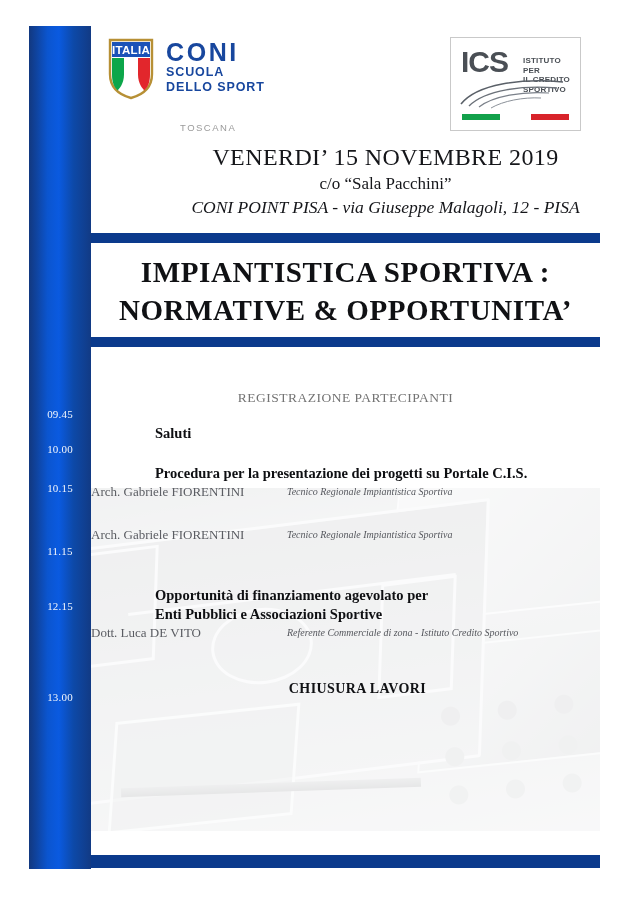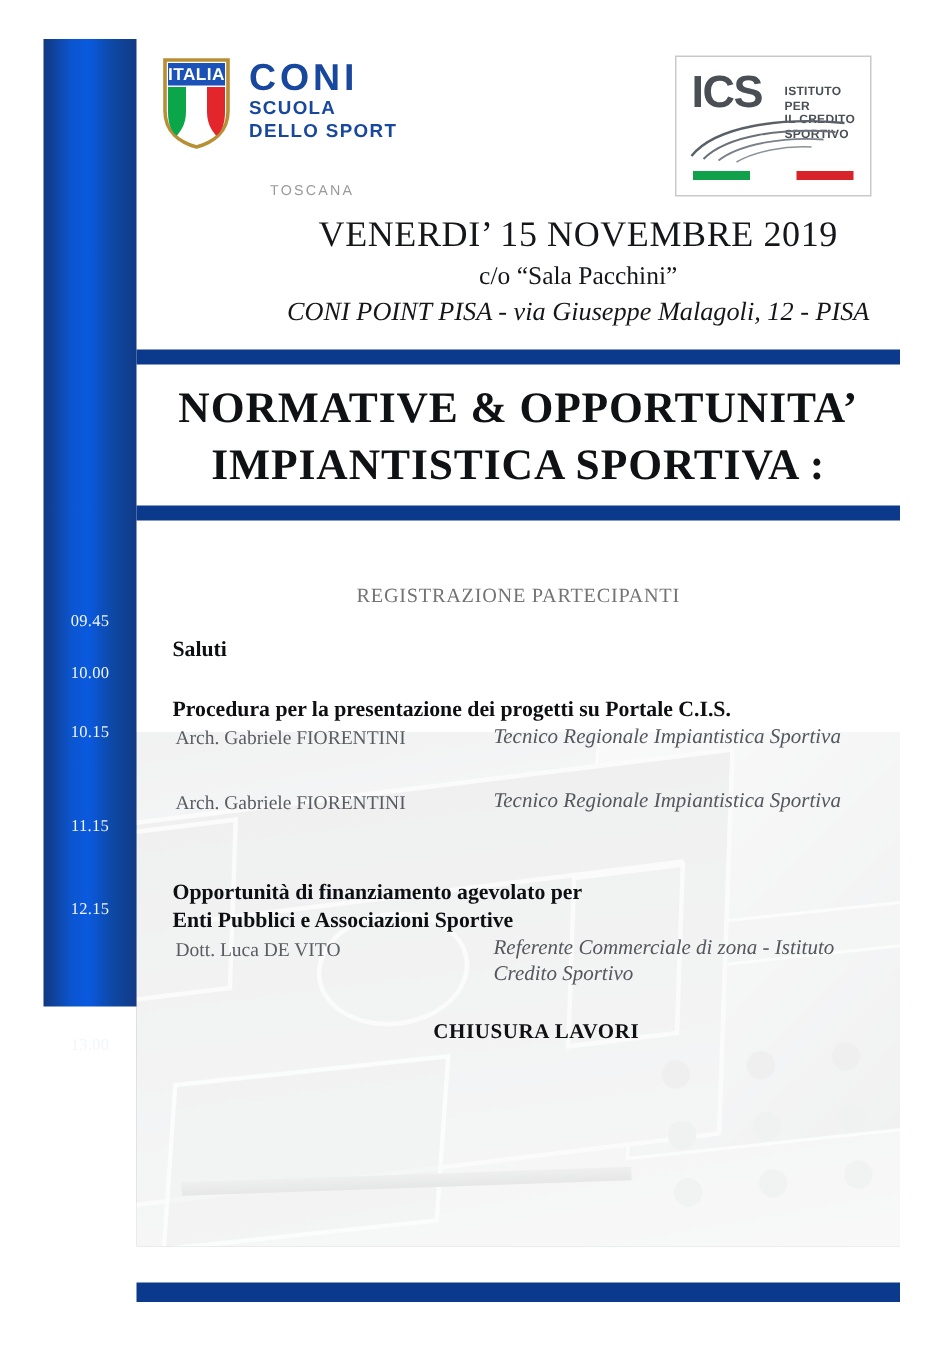--- a/index.html
+++ b/index.html
@@ -22,21 +22,21 @@
     height: 897px;
     background: #ffffff;
   }
 
   
   #time-rail {
     position: absolute;
     left: 29px;
     top: 26px;
     width: 62px;
-    height: 645px;
+    height: 843px;
     background: linear-gradient(to right,
         #12387f 0%,
         #0b55cf 30%,
         #0a5ae0 48%,
         #0d49a8 72%,
         #123a84 100%);
     z-index: 5;
   }
   .time-label {
     position: absolute;
@@ -290,50 +290,49 @@
     z-index: 6;
   }
   .row { position: absolute; left: 0; width: 509px; }
   .row-center { text-align: center; }
   .topic {
     font-size: 14.5px;
     font-weight: 700;
     color: #0e0f12;
     line-height: 19px;
     padding-left: 24px;
+    margin-left: 40px;
   }
   .registration {
     font-size: 13.5px;
     color: #737373;
     letter-spacing: .5px;
   }
   .closing {
     font-size: 14px;
     font-weight: 700;
     color: #101114;
     letter-spacing: .4px;
     padding-left: 24px;
   }
   .speaker-row {
-    padding-left: 26px;
     display: flex;
-    align-items: flex-start;
+    align-items: center;
     line-height: 17px;
   }
   .speaker-name {
     font-size: 13px;
     color: #5a5c62;
     width: 196px;
     flex: 0 0 196px;
   }
   .speaker-role {
-    font-size: 14px;
+    font-size: 10px;
     font-style: italic;
     color: #55575d;
-    margin-left: 16px;
   }
 
   
   #bottom-bar {
     position: absolute;
     left: 91px;
     top: 855px;
     width: 509px;
     height: 13px;
     background: #0b3a8c;
@@ -409,22 +408,22 @@
 
   <div id="date-block">
     <div id="date-line">VENERDI’ 15 NOVEMBRE 2019</div>
     <div id="venue-line">c/o   “Sala Pacchini”</div>
     <div id="address-line">CONI POINT  PISA - via Giuseppe Malagoli, 12 - PISA</div>
   </div>
 
   <div id="title-block">
     <div class="rule"></div>
     <div id="title-inner">
+      <div class="title-line">IMPIANTISTICA  SPORTIVA :</div>
       <div class="title-line">NORMATIVE &amp; OPPORTUNITA’</div>
-      <div class="title-line">IMPIANTISTICA  SPORTIVA :</div>
     </div>
     <div class="rule"></div>
   </div>
 
   <div id="schedule">
 
     <div class="row row-center" style="top:0px">
       <span class="registration">REGISTRAZIONE PARTECIPANTI</span>
     </div>
 

